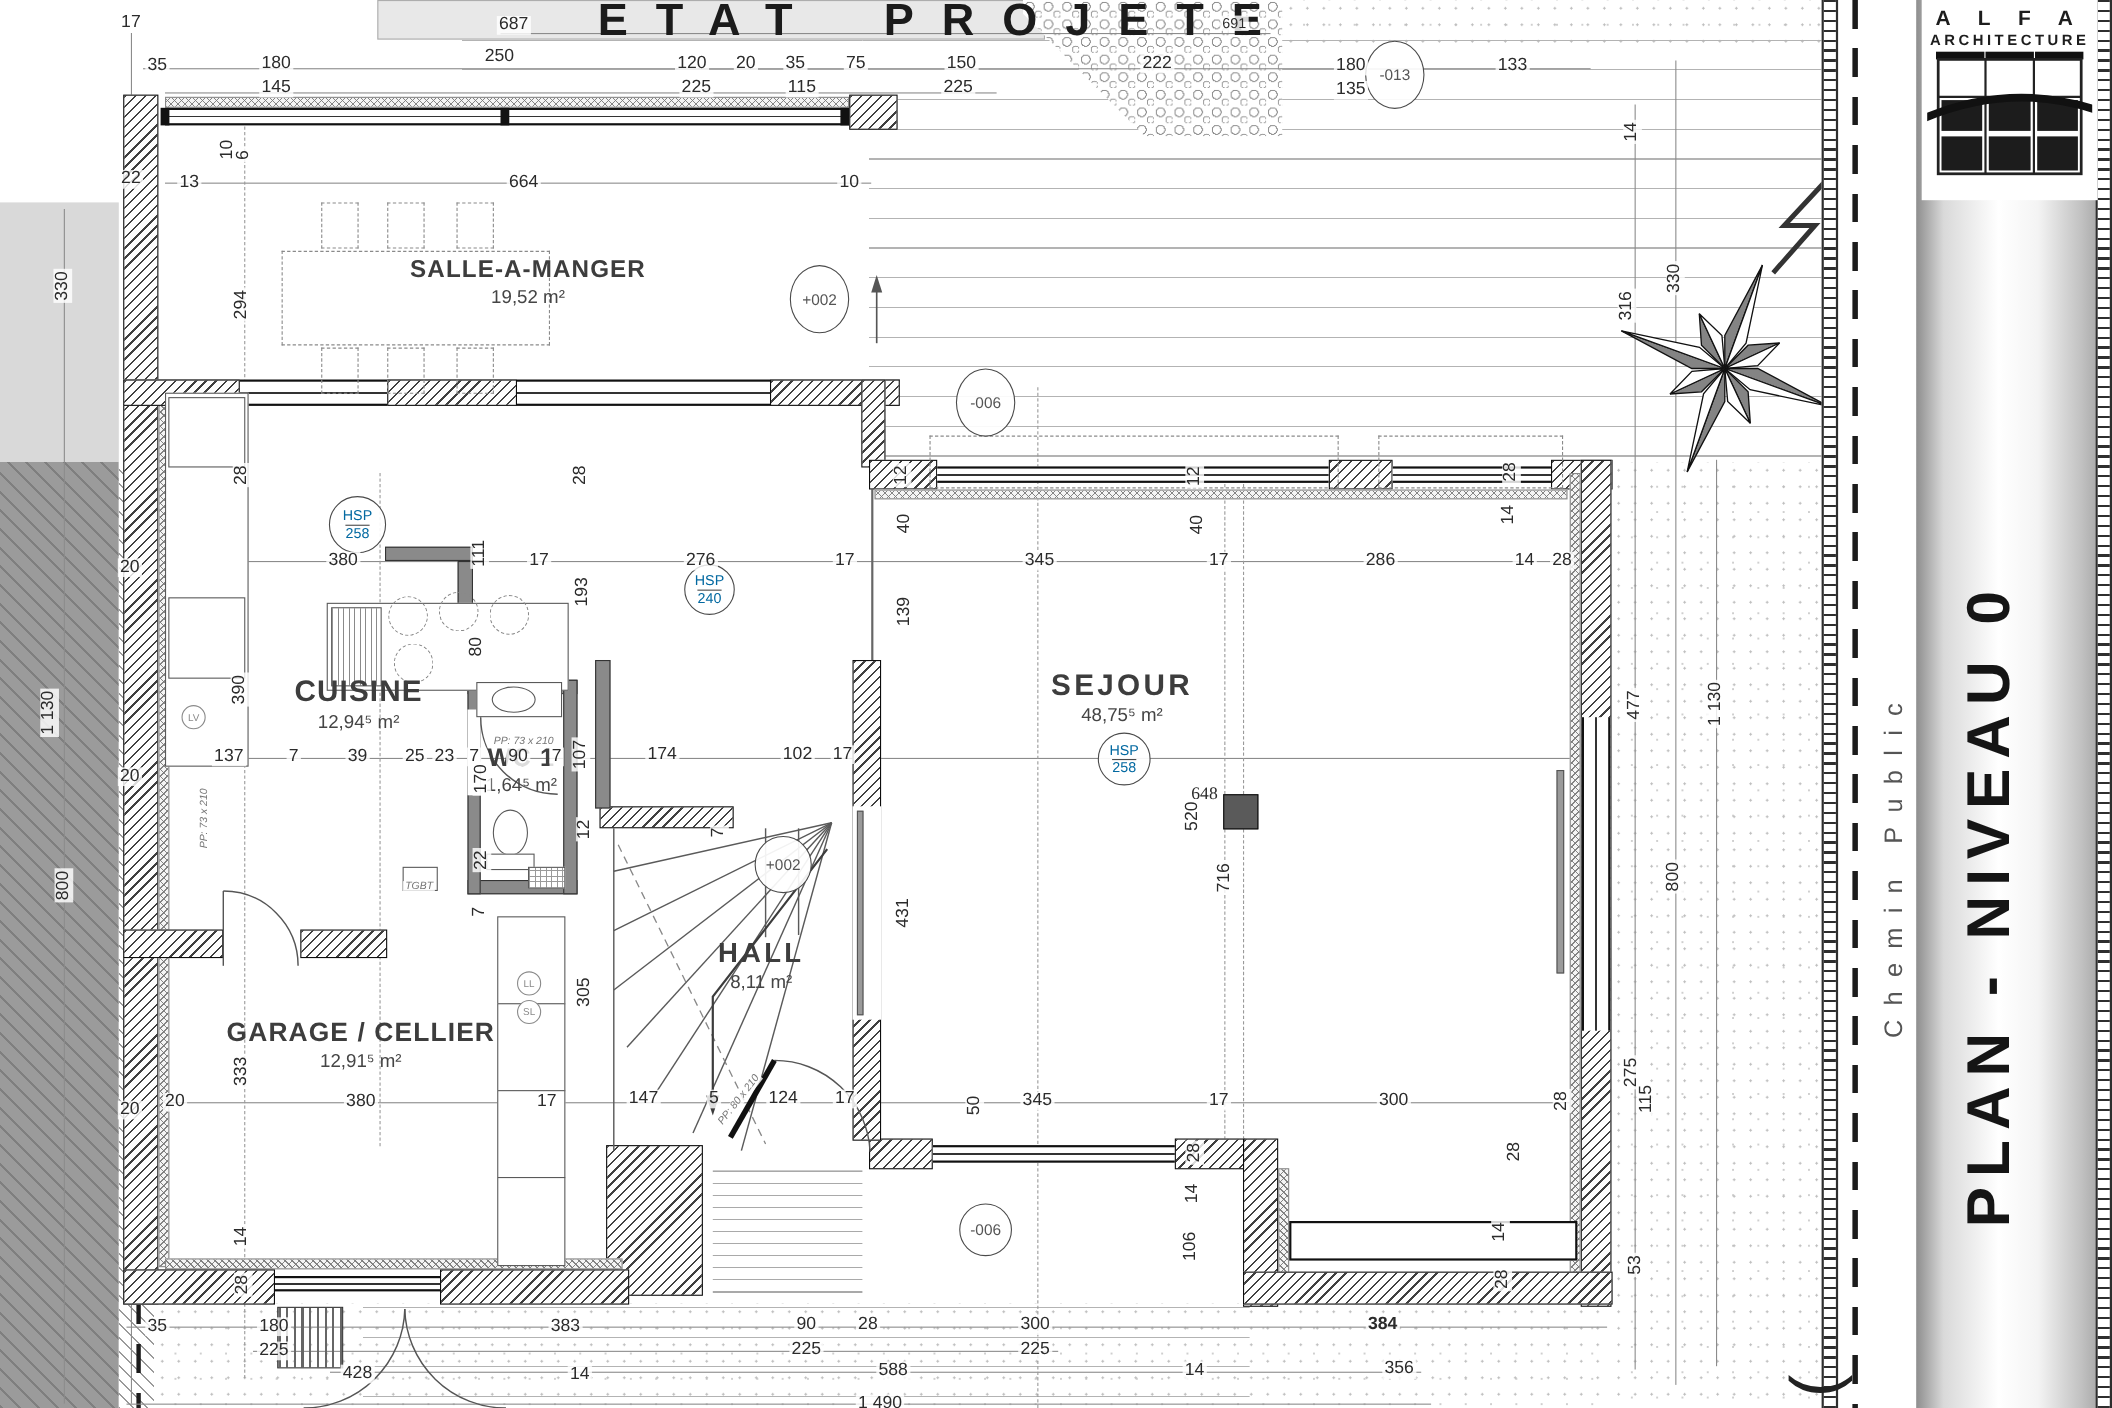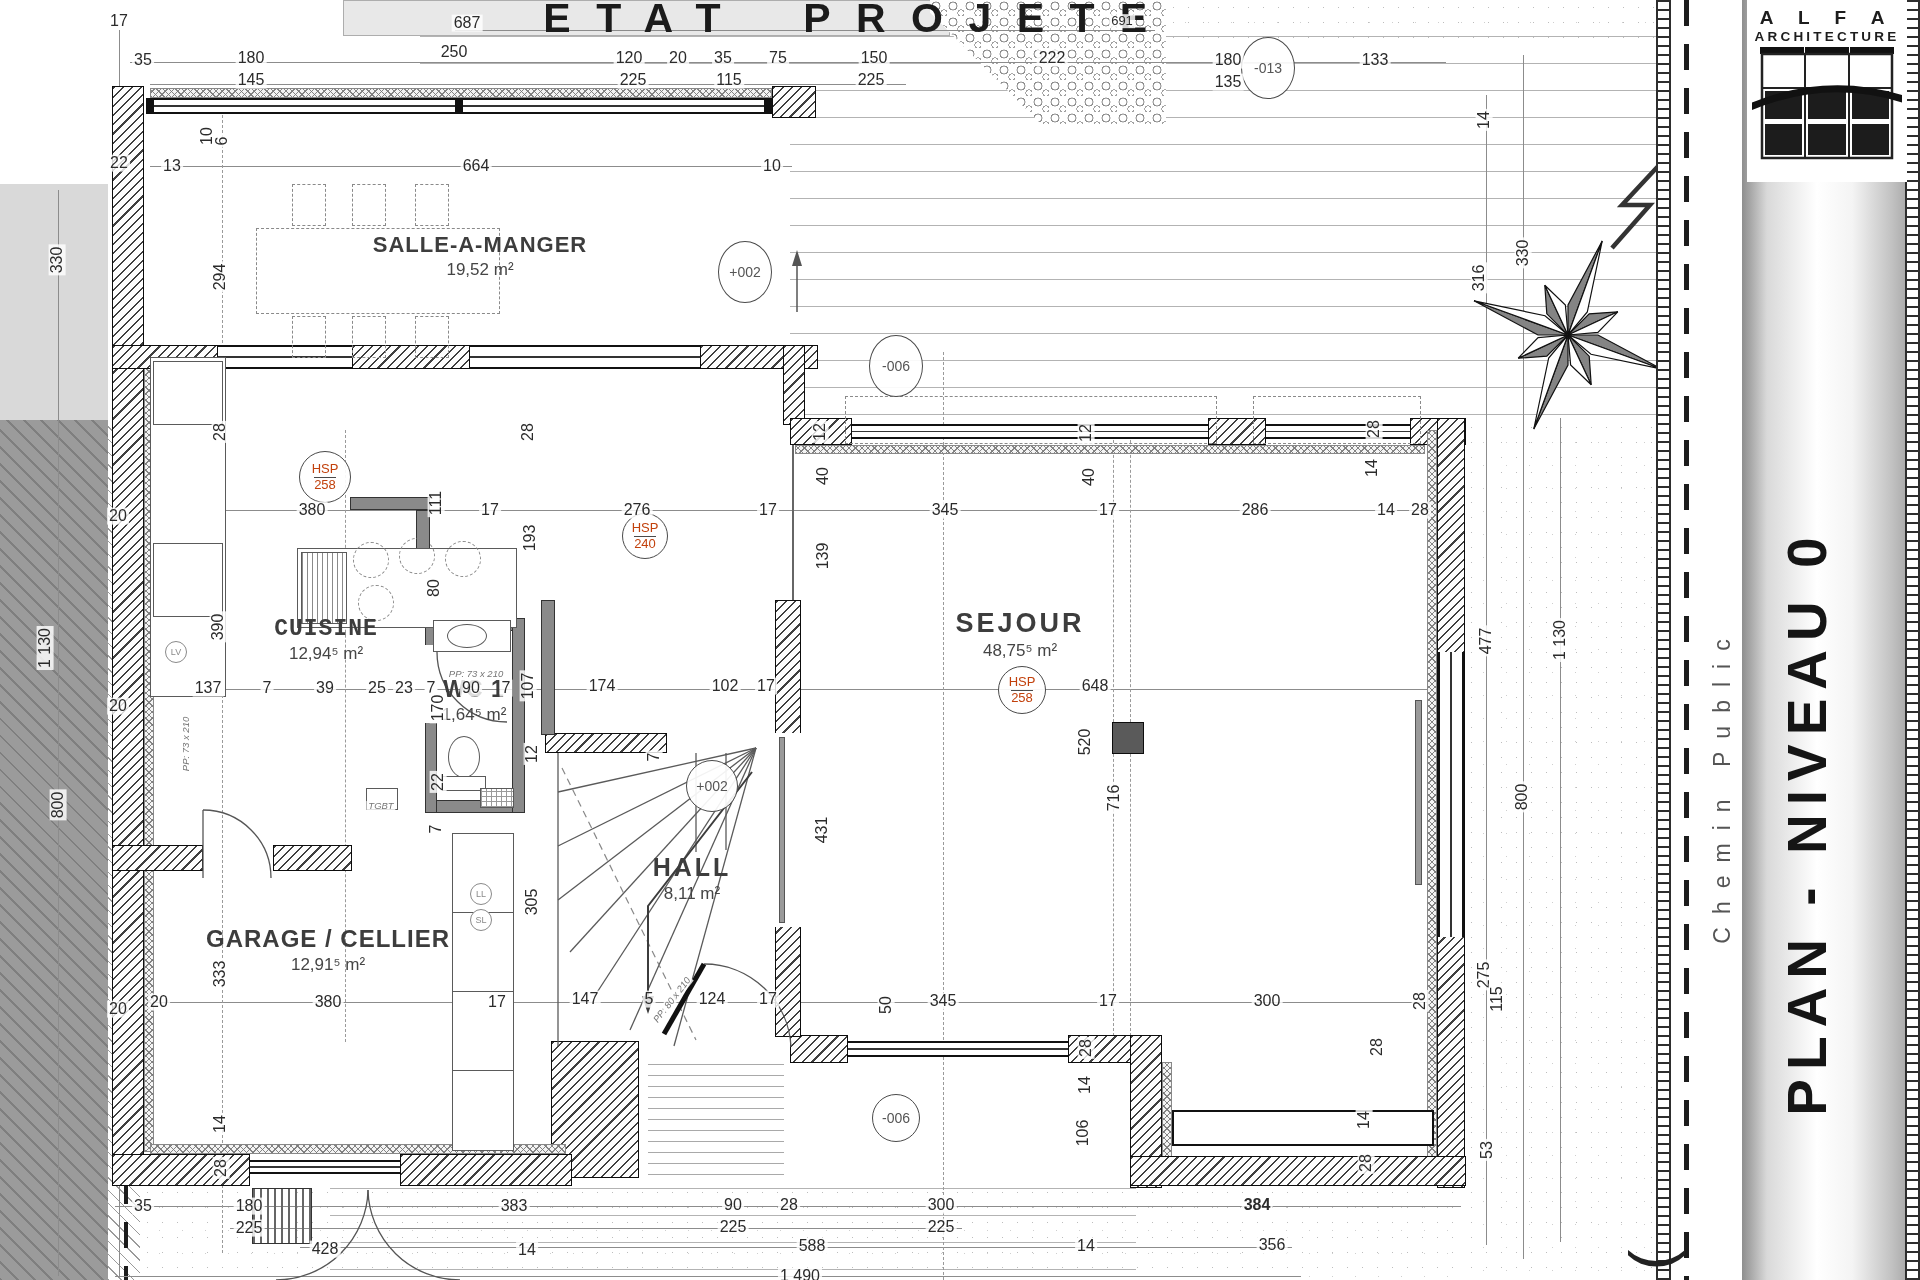--- a/index.html
+++ b/index.html
@@ -39,24 +39,24 @@
   .sink{background-image:repeating-linear-gradient(90deg,#8a8a8a 0,#8a8a8a 1px,transparent 1px,transparent 5px);}
   .grid{background-image:repeating-linear-gradient(90deg,#9a9a9a 0,#9a9a9a 1px,transparent 1px,transparent 5px),repeating-linear-gradient(0deg,#9a9a9a 0,#9a9a9a 1px,transparent 1px,transparent 5px);}
   .stripes{position:absolute;background-image:repeating-linear-gradient(90deg,#666 0,#666 2px,transparent 2px,transparent 7px);border:1.3px solid #333;box-sizing:border-box;}
   
   .dim{position:absolute;font-size:16px;color:#2b2b2b;background:rgba(255,255,255,.82);padding:0 2px;line-height:1.05;white-space:nowrap;}
   .dim.t{font-size:9.5px;font-style:italic;color:#767676;}
   .dim.s{font-size:13px;}
   .room{position:absolute;transform:translate(-50%,-50%);text-align:center;color:#3d3d3d;white-space:nowrap;}
   .room .rn{font-weight:bold;letter-spacing:1px;}
   .room .ra{font-size:17px;margin-top:2px;color:#454545;font-weight:normal;}
-  .room-0 .rn{font-size:22px;}.room-1 .rn{font-size:23px;font-family:Liberation Mono, monospace;}.room-2 .rn{font-size:23px;}
+  .room-0 .rn{font-size:22px;}.room-1 .rn{font-size:27px;}.room-2 .rn{font-size:23px;}
   .room-3 .rn{font-size:25px;letter-spacing:3px;}.room-4 .rn{font-size:27px;letter-spacing:3px;}.room-5 .rn{font-size:24px;}
   .lvl{position:absolute;transform:translate(-50%,-50%);border:1.5px solid #4a4a4a;border-radius:50%;background:rgba(255,255,255,.92);display:flex;align-items:center;justify-content:center;font-size:14px;color:#555;}
-  .hsp{position:absolute;transform:translate(-50%,-50%);border:1.5px solid #4a4a4a;border-radius:50%;background:rgba(255,255,255,.92);display:flex;flex-direction:column;align-items:center;justify-content:center;font-size:13px;color:#c2410c;line-height:1.1;}
+  .hsp{position:absolute;transform:translate(-50%,-50%);border:1.5px solid #4a4a4a;border-radius:50%;background:rgba(255,255,255,.92);display:flex;flex-direction:column;align-items:center;justify-content:center;font-size:13px;color:#0369a1;line-height:1.1;}
   .hsp b{font-weight:normal;border-top:1px solid #4a4a4a;}
   .mini{position:absolute;transform:translate(-50%,-50%);border:1px solid #8a8a8a;border-radius:50%;background:#fff;display:flex;align-items:center;justify-content:center;font-size:9px;color:#8a8a8a;}
   
   .sheet-title{position:absolute;left:858px;top:18px;transform:translate(-50%,-50%);font-size:41px;font-weight:bold;letter-spacing:.62em;word-spacing:.5em;color:#1b1b1b;white-space:nowrap;}
   
   .band{position:absolute;left:1742px;top:0;width:178px;height:1280px;background:linear-gradient(90deg,#8e8e8e 0%,#d9d9d9 14%,#ffffff 42%,#f4f4f4 62%,#c2c2c2 84%,#969696 100%);}
   .fence{position:absolute;width:15px;border-left:2px solid #2e2e2e;border-right:2px solid #2e2e2e;background-image:repeating-linear-gradient(to bottom,#2e2e2e 0,#2e2e2e 2px,transparent 2px,transparent 9px);box-sizing:border-box;background-color:#fff;}
   .logo-card{position:absolute;left:1747px;top:0;width:160px;height:182px;background:#fff;text-align:center;padding-top:7px;box-sizing:border-box;}
   .brand1{font-size:19px;font-weight:bold;letter-spacing:10px;color:#1d1d1d;}
   .brand2{font-size:13.5px;font-weight:bold;letter-spacing:3.2px;color:#1d1d1d;}
@@ -357,21 +357,21 @@
       <span class="dim" style="left: 471px; top: 688px; transform: translate(-50%, -50%) rotate(0deg);">90</span>
       <span class="dim" style="left: 506px; top: 688px; transform: translate(-50%, -50%) rotate(0deg);">7</span>
       <span class="dim" style="left: 528px; top: 686px; transform: translate(-50%, -50%) rotate(-90deg);">107</span>
       <span class="dim" style="left: 602px; top: 686px; transform: translate(-50%, -50%) rotate(0deg);">174</span>
       <span class="dim" style="left: 725px; top: 686px; transform: translate(-50%, -50%) rotate(0deg);">102</span>
       <span class="dim" style="left: 766px; top: 686px; transform: translate(-50%, -50%) rotate(0deg);">17</span>
       <span class="dim" style="left: 438px; top: 708px; transform: translate(-50%, -50%) rotate(-90deg);">170</span>
       <span class="dim" style="left: 438px; top: 782px; transform: translate(-50%, -50%) rotate(-90deg);">22</span>
       <span class="dim" style="left: 436px; top: 829px; transform: translate(-50%, -50%) rotate(-90deg);">7</span>
       <span class="dim" style="left: 654px; top: 757px; transform: translate(-50%, -50%) rotate(-90deg);">7</span>
-      <span class="dim" style="left: 1095px; top: 686px; transform: translate(-50%, -50%) rotate(0deg);">648</span>
+      <span class="dim" style="left: 1095px; top: 723px; transform: translate(-50%, -50%) rotate(0deg); font-family: Liberation Serif, serif;">648</span>
       <span class="dim" style="left: 1085px; top: 742px; transform: translate(-50%, -50%) rotate(-90deg);">520</span>
       <span class="dim" style="left: 822px; top: 830px; transform: translate(-50%, -50%) rotate(-90deg);">431</span>
       <span class="dim" style="left: 532px; top: 754px; transform: translate(-50%, -50%) rotate(-90deg);">12</span>
       <span class="dim" style="left: 532px; top: 902px; transform: translate(-50%, -50%) rotate(-90deg);">305</span>
       <span class="dim" style="left: 1114px; top: 798px; transform: translate(-50%, -50%) rotate(-90deg);">716</span>
       <span class="dim" style="left: 585px; top: 999px; transform: translate(-50%, -50%) rotate(0deg);">147</span>
       <span class="dim" style="left: 649px; top: 999px; transform: translate(-50%, -50%) rotate(0deg);">5</span>
       <span class="dim" style="left: 712px; top: 999px; transform: translate(-50%, -50%) rotate(0deg);">124</span>
       <span class="dim" style="left: 768px; top: 999px; transform: translate(-50%, -50%) rotate(0deg);">17</span>
       <span class="dim" style="left: 943px; top: 1001px; transform: translate(-50%, -50%) rotate(0deg);">345</span>

